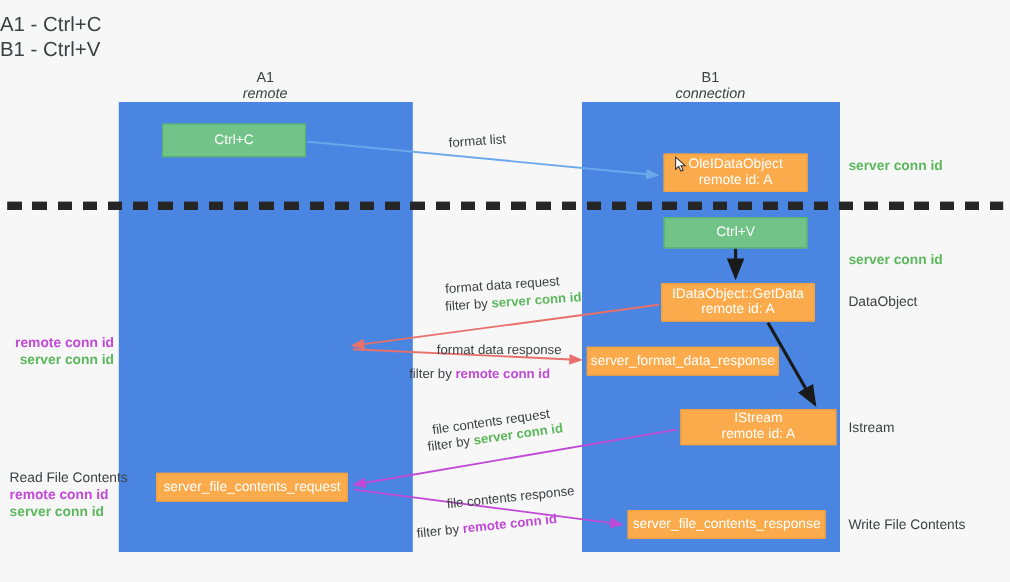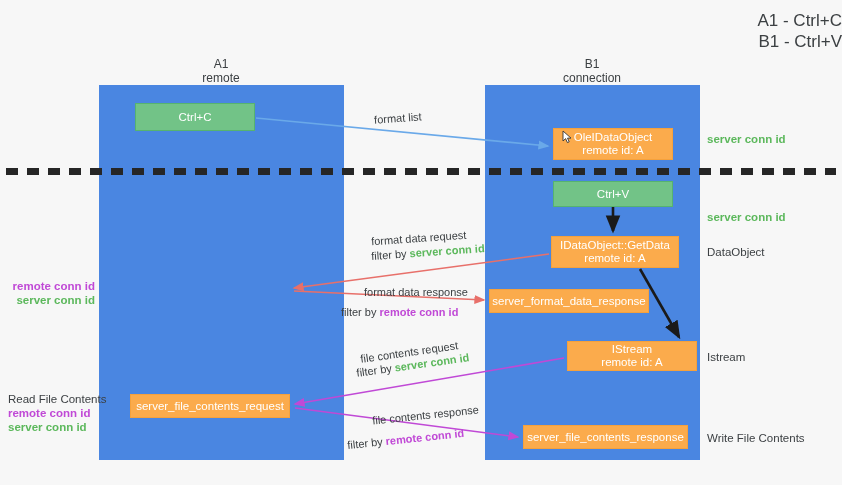--- a/index.html
+++ b/index.html
@@ -9,31 +9,31 @@
     font-family:"Liberation Sans", sans-serif;
     position:relative;
     overflow:hidden;
     color:#3c4043;
   }
   #stage{position:absolute;left:0;top:0;width:842px;height:485px;}
 
   
   .title{
     position:absolute;left:0;top:10px;width:842px;
-    text-align:right;font-size:17px;line-height:21px;color:#3c4043;
+    text-align:left;font-size:17px;line-height:21px;color:#3c4043;
   }
 
   
   .lane{position:absolute;background:#4a86e1;}
   .lane-a{left:99px;top:85px;width:245px;height:375px;}
   .lane-b{left:485px;top:85px;width:215px;height:375px;}
 
   .lane-head{position:absolute;text-align:center;font-size:12px;line-height:14px;color:#3c4043;}
   .lane-head .l1{display:block;}
-  .lane-head .l2{display:block;}
+  .lane-head .l2{display:block;font-style:italic;}
   .head-a{left:141px;top:57px;width:160px;}
   .head-b{left:512px;top:57px;width:160px;}
 
   
   .dashed{
     position:absolute;left:6px;top:168px;width:830px;height:7px;
     background-image:repeating-linear-gradient(to right,#262626 0 12px,transparent 12px 21px);
   }
 
   

